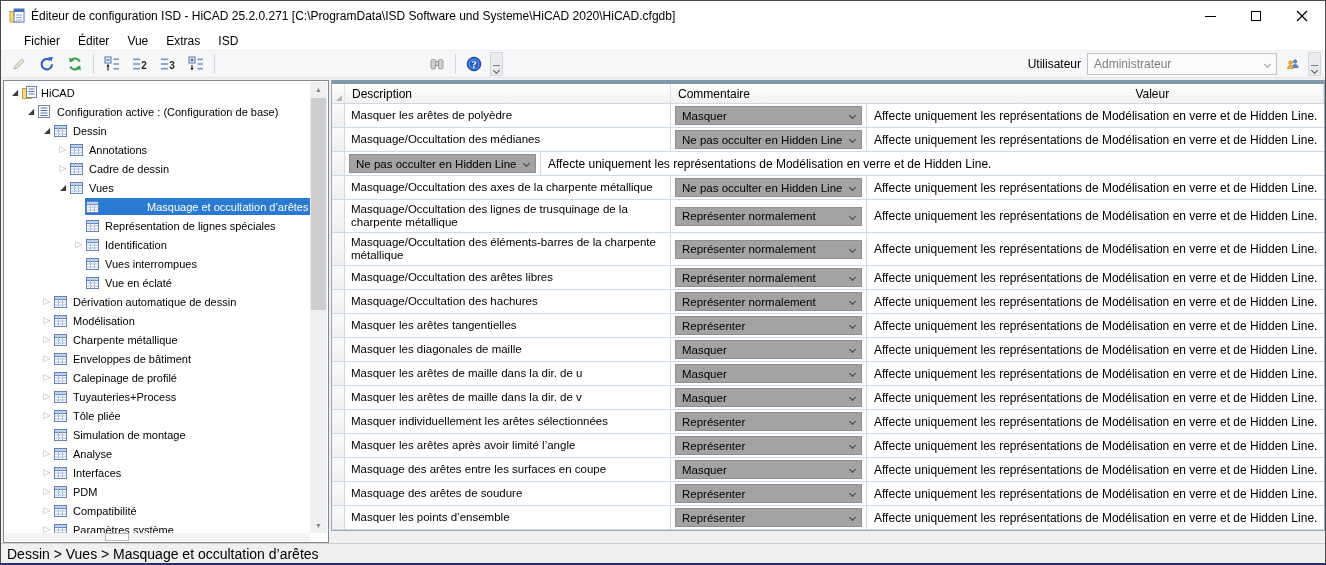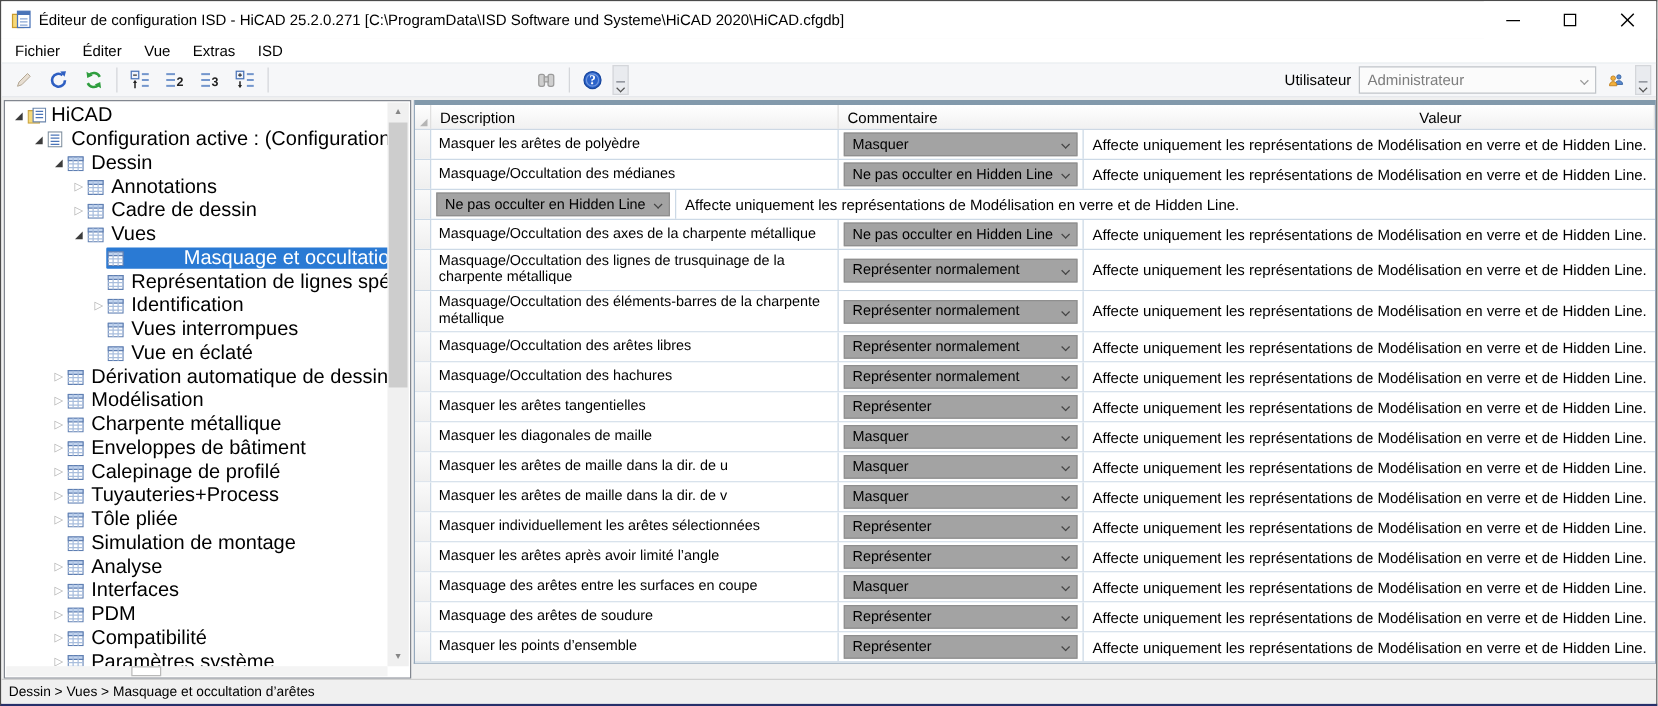--- a/index.html
+++ b/index.html
@@ -14,21 +14,21 @@
   }
   
   .titlebar{height:30px;background:#ffffff;display:flex;align-items:center;padding-left:8px;flex:0 0 auto;}
   .title-icon{width:16px;height:16px;margin-right:6px;flex:0 0 auto;}
   .title-text{font-size:12px;color:#000;white-space:nowrap;}
   .win-controls{margin-left:auto;display:flex;height:30px;}
   .win-btn{width:46px;height:30px;display:flex;align-items:center;justify-content:center;background:#fff;border:none;padding:0;cursor:default;}
   .glyph-min{width:11px;height:1px;background:#000;}
   .glyph-max{width:10px;height:10px;border:1px solid #000;background:transparent;}
   
-  .menubar{height:19px;background:#fff;display:flex;align-items:center;padding-left:2px;flex:0 0 auto;}
+  .menubar{height:19px;background:#fff;display:flex;align-items:center;padding-left:14px;flex:0 0 auto;}
   .menu-item{font-size:12px;color:#000;padding:1px 9px;white-space:nowrap;}
   
   .toolbar{height:28px;background:#f6f7f9;border-top:1px solid #eceff2;border-bottom:1px solid #e2e5e9;display:flex;align-items:center;padding:0 4px;flex:0 0 auto;}
   .tbtn{width:26px;height:24px;border:1px solid transparent;background:transparent;display:flex;align-items:center;justify-content:center;padding:0;margin:0 1px;}
   .tbtn svg{width:16px;height:16px;}
   .tb-sep{width:1px;height:20px;background:#d4d6da;margin:0 4px;flex:0 0 auto;}
   .tb-spacer{width:204px;}
   .tb-overflow{width:13px;height:24px;background:#e9ebef;border:1px solid #d4d6da;display:flex;flex-direction:column;align-items:center;justify-content:flex-end;padding-bottom:2px;margin-left:2px;}
   .tb-overflow .bar{width:7px;height:1px;background:#7a7f88;margin-bottom:2px;}
   .chev{width:5px;height:5px;border-left:1px solid #555;border-bottom:1px solid #555;transform:rotate(-45deg);display:inline-block;}
@@ -46,21 +46,21 @@
   .tree-panel{width:326px;flex:0 0 auto;background:#fff;border:1px solid #828790;position:relative;overflow:hidden;}
   .tree-scroll{position:absolute;top:1px;left:0;right:18px;bottom:9px;overflow:hidden;padding-top:1px;}
   .tree-row{height:19px;display:flex;align-items:center;white-space:nowrap;}
   .expander{width:12px;flex:0 0 auto;text-align:center;font-size:8px;line-height:19px;}
   .expander.expanded{color:#3c3c3c;}
   .expander.collapsed{color:#b0b0b0;font-size:9px;}
   .node-box{display:flex;align-items:center;height:17px;padding:0 3px 0 1px;border-radius:1px;}
   .node-box.selected{background:#2a7ad4;gap:42px;}
   .node-box.selected .tree-label{color:#fff;}
   .tree-icon{width:15px;height:13px;flex:0 0 auto;margin-right:4px;display:flex;align-items:center;}
-  .tree-label{font-size:16px;color:#000;}
+  .tree-label{font-size:11px;color:#000;}
   
   .vscroll{position:absolute;top:1px;right:1px;width:17px;bottom:9px;background:#f0f0f0;}
   .vs-btn{height:15px;display:flex;align-items:center;justify-content:center;font-size:7px;color:#868686;}
   .vs-thumb{position:absolute;left:1px;right:1px;top:16px;height:212px;background:#cdcdcd;}
   .hscroll{position:absolute;left:1px;right:18px;bottom:1px;height:8px;background:#f4f4f4;}
   .hs-thumb{position:absolute;left:100px;width:24px;top:0;bottom:0;background:#ffffff;border:1px solid #b9b9b9;}
   
   .table-panel{flex:1 1 auto;margin-left:2px;align-self:flex-start;background:#fff;border:1px solid #96a9bc;border-top:none;}
   .table-topstrip{height:4px;background:#8299ab;}
   .thead{height:20px;display:flex;background:linear-gradient(#ffffff,#f1f1f1);border-bottom:1px solid #cdd8e4;align-items:stretch;}
@@ -76,21 +76,21 @@
   .td.rowhdr{width:13px;flex:0 0 auto;background:linear-gradient(#fafafa,#efefef);border-right:1px solid #ccd9e6;}
   .td.desc{width:326px;flex:0 0 auto;padding:1px 6px;border-right:1px solid #ccd9e6;font-size:11.5px;color:#000;line-height:13px;white-space:nowrap;}
   .trow.tall .td.desc{white-space:normal;}
   .td.val{width:196px;flex:0 0 auto;border-right:1px solid #ccd9e6;padding:0 4px;}
   .combo{flex:1;height:19px;background:#a3a3a3;border:1px solid #8f8f8f;display:flex;align-items:center;padding:0 6px;}
   .combo .cval{flex:1;font-size:11.5px;color:#000;white-space:nowrap;overflow:hidden;}
   .combo .chev{border-color:#444;}
   .td.comment{flex:1 1 auto;padding:1px 7px;font-size:12px;color:#000;white-space:nowrap;}
   
   .statusbar{height:20px;flex:0 0 auto;background:#f0f0f0;border-top:1px solid #d0d0d0;display:flex;align-items:center;padding-left:6px;}
-  .status-text{font-size:11px;color:#000;white-space:nowrap;}
+  .status-text{font-size:14px;color:#000;white-space:nowrap;}
 </style>
 </head>
 <body>
 
 <div class="window">
 
   <div class="titlebar">
     <span class="title-icon">
       <svg viewBox="0 0 16 16" width="16" height="16">
         <rect x="1" y="3.5" width="9" height="10.5" fill="#f7d978" stroke="#c99b2e"></rect>

